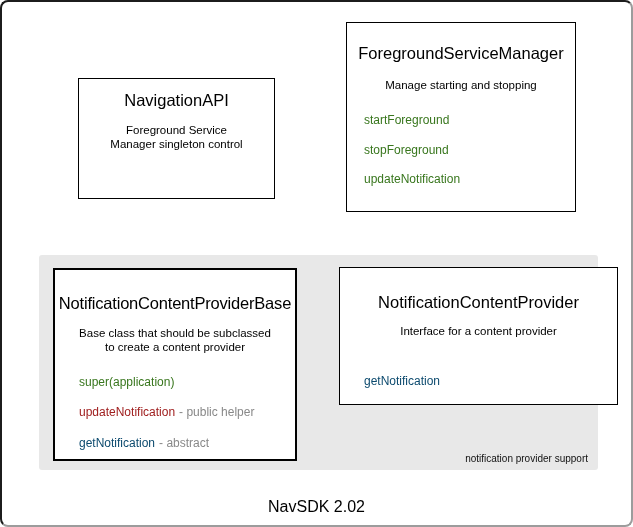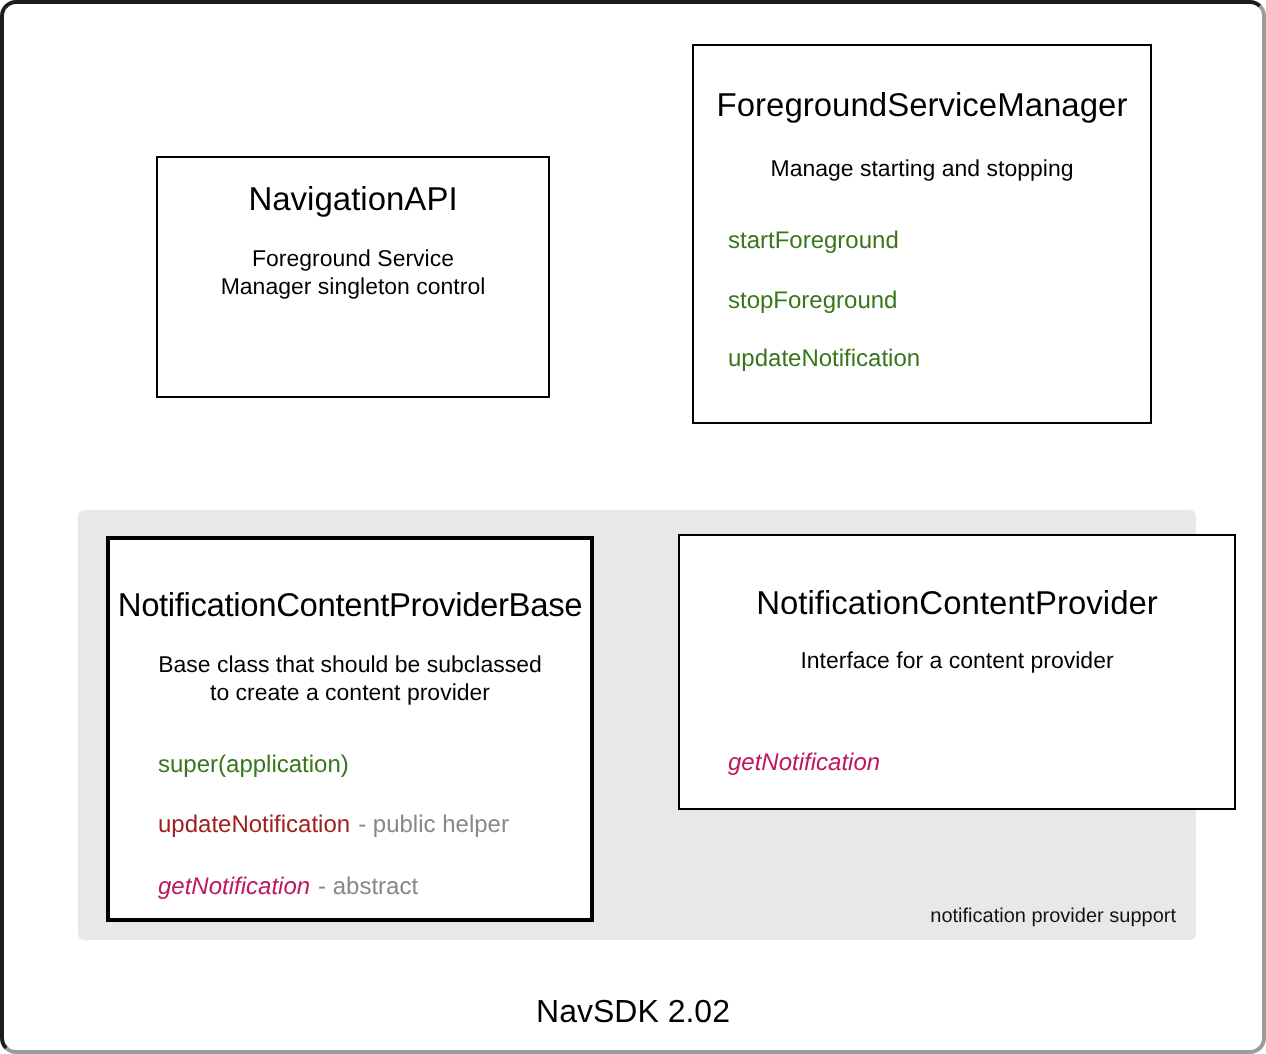--- a/index.html
+++ b/index.html
@@ -36,21 +36,21 @@
   }
   .methods { text-align:left; }
   .methods.centered { text-align:center; }
   .method-line {
     font-size:12px;
     line-height:1.2;
     white-space:nowrap;
   }
   .m-green { color:#38761d; }
   .m-red   { color:#a02020; }
-  .m-blue  { color:#be185d;font-style:italic; }
+  .m-blue  { color:#0c4a6e; }
   .note    { color:#888888; margin-left:4px; }
 
   
   #box-nav-api { left:76px; top:76px; width:197px; height:121px; }
   #box-nav-api .box-title   { margin-top:12px; }
   #box-nav-api .box-desc    { margin-top:13px; }
   #box-nav-api .ml-0        { margin-top:22px; }
   #box-nav-api .ml-1        { margin-top:14px; }
 
   #box-fsm { left:344px; top:20px; width:230px; height:190px; }

